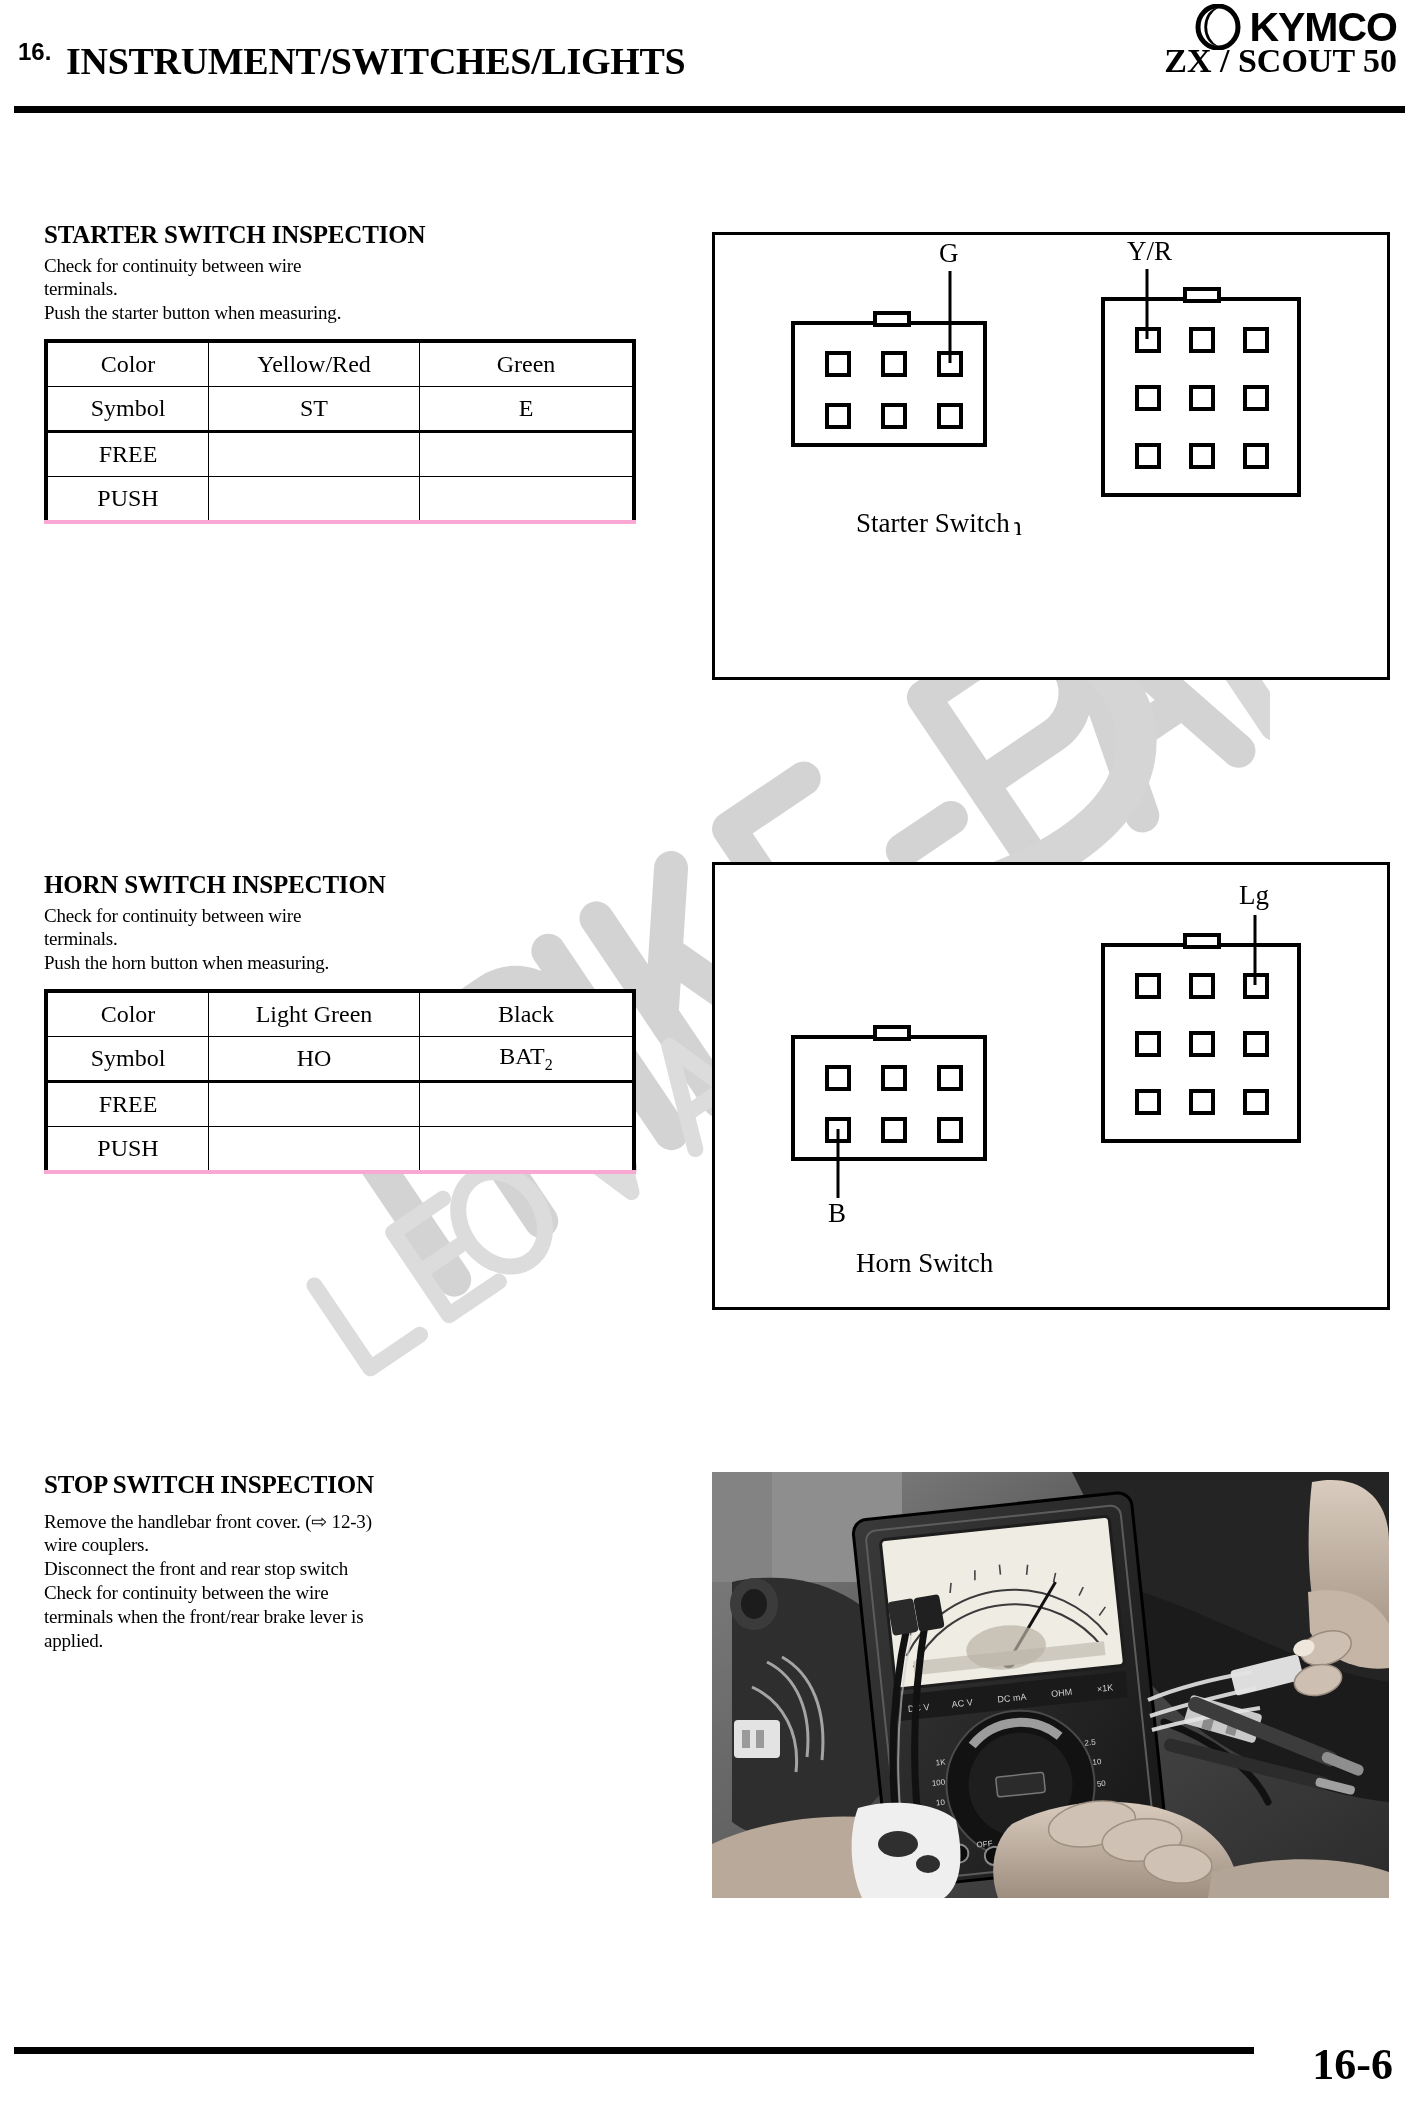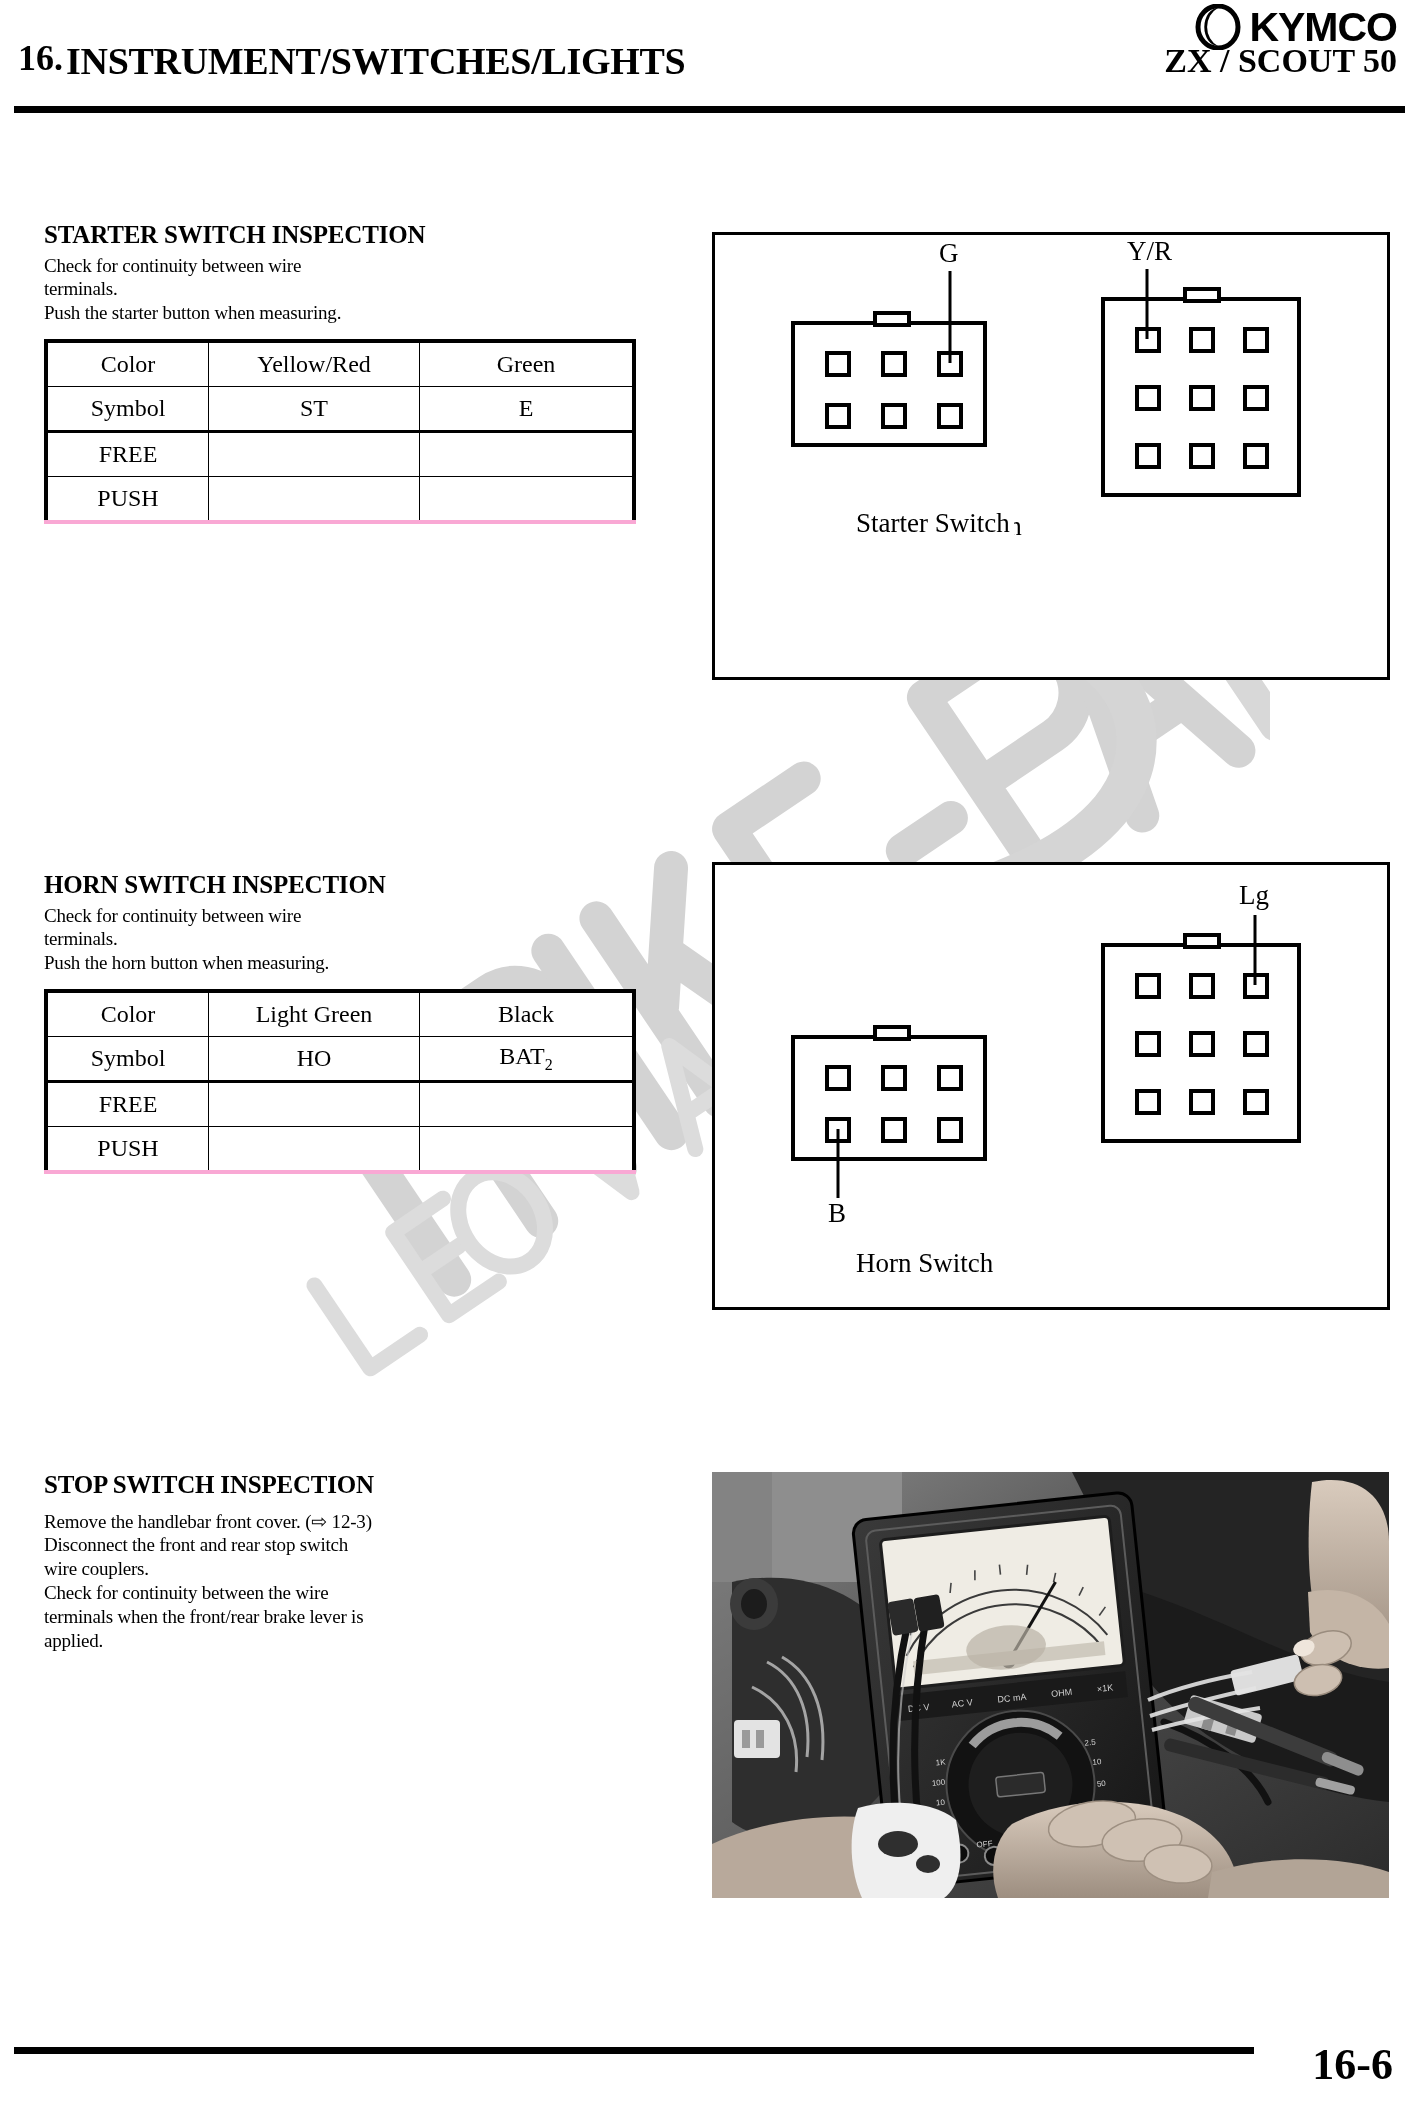--- a/index.html
+++ b/index.html
@@ -38,23 +38,23 @@
   }
   #logo .wordmark{
     font-family:"Liberation Sans", sans-serif;
     font-weight:bold;
     font-size:41px;
     letter-spacing:-1px;
     line-height:1;
   }
   #chapter-num{
     position:absolute; left:18px; top:40px;
-    font-family:Liberation Serif, serif;
+    font-family:Liberation Sans, sans-serif;
     font-weight:bold;
-    font-size:36px;
+    font-size:24px;
     line-height:1;
   }
   #chapter-title{
     position:absolute; left:66px; top:42px;
     font-family:"Liberation Serif", serif;
     font-weight:bold;
     font-size:38px;
     line-height:1;
     letter-spacing:-0.3px;
   }
@@ -356,22 +356,22 @@
 <div style="position:absolute;left:712px;top:862px;width:672px;height:442px;z-index:3;pointer-events:none;">
   <span style="position:absolute;left:113px;top:336px;font-size:27px;background:#fff;padding:0 3px;">B</span>
   <span style="position:absolute;left:524px;top:18px;font-size:27px;background:#fff;padding:0 3px;">Lg</span>
   <span style="position:absolute;left:140px;top:386px;font-size:27px;background:#fff;padding:0 4px;">Horn Switch</span>
 </div>
 
 <div class="layer" style="position:absolute;left:44px;top:1470px;width:640px;">
   <div class="sec-title">STOP SWITCH INSPECTION</div>
   <div class="sec-body" style="margin-top:10px;">
     <div>Remove the handlebar front cover. (⇨ 12-3)</div>
+    <div>wire couplers.</div>
     <div>Disconnect the front and rear stop switch</div>
-    <div>wire couplers.</div>
     <div>Check for continuity between the wire</div>
     <div>terminals when the front/rear brake lever is</div>
     <div>applied.</div>
   </div>
 </div>
 
 <div id="photo" class="layer">
   <svg viewBox="0 0 677 426" preserveAspectRatio="none" xmlns="http://www.w3.org/2000/svg">
     <defs>
       <linearGradient id="bgGrad" x1="0" y1="0" x2="1" y2="1">

